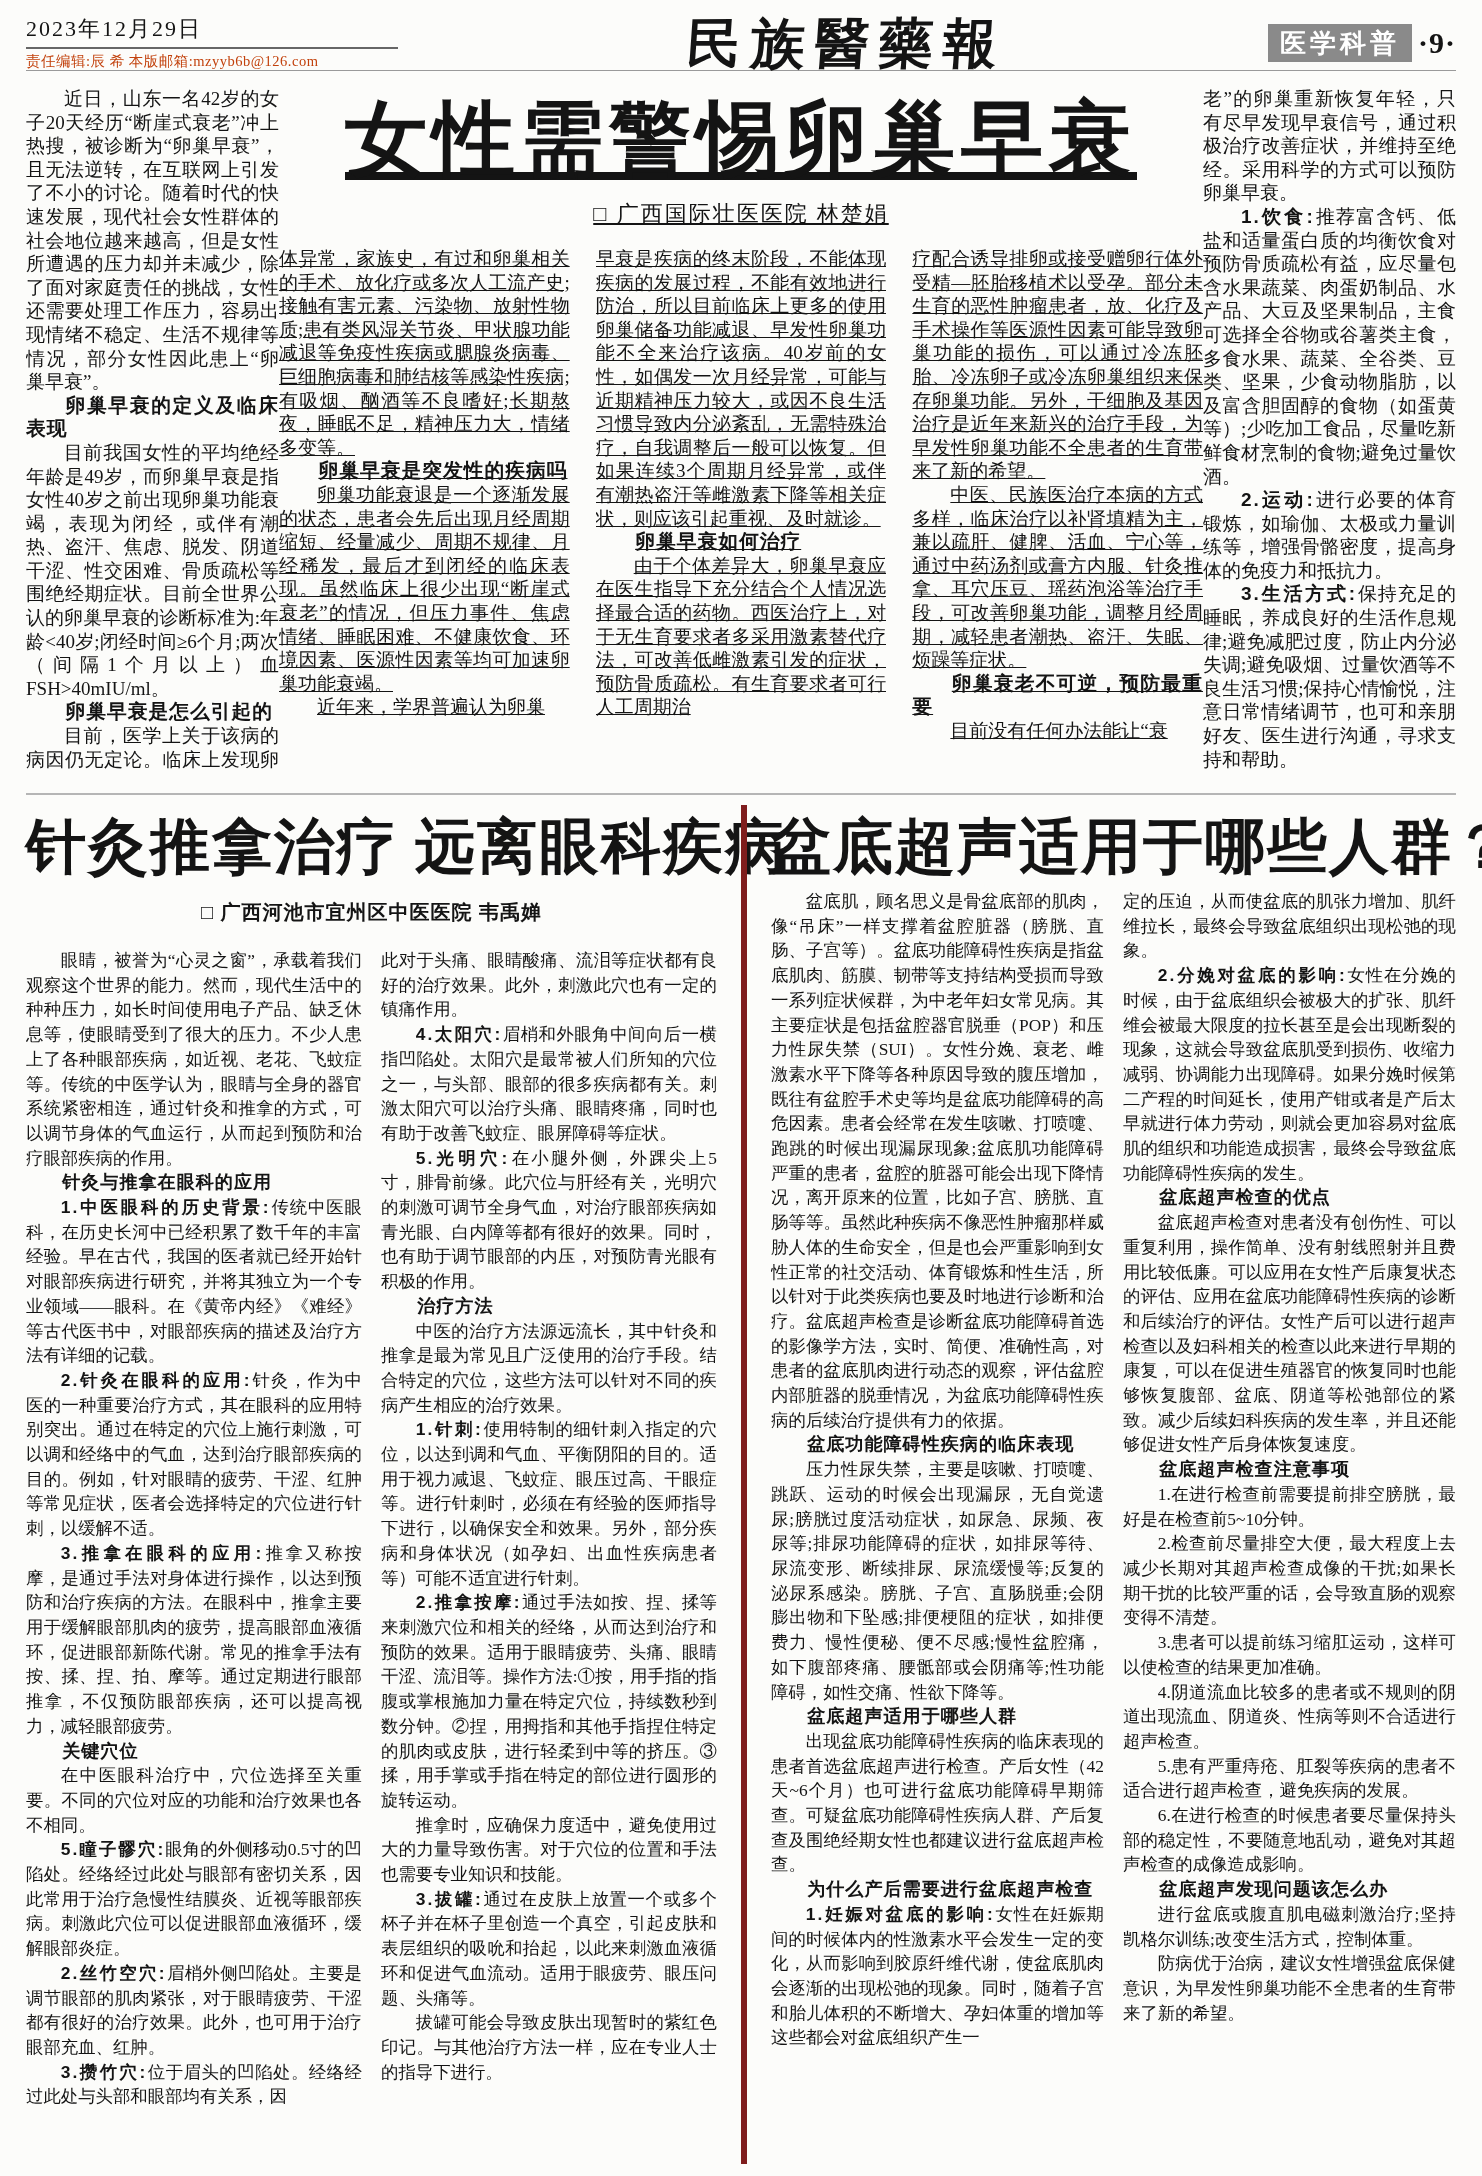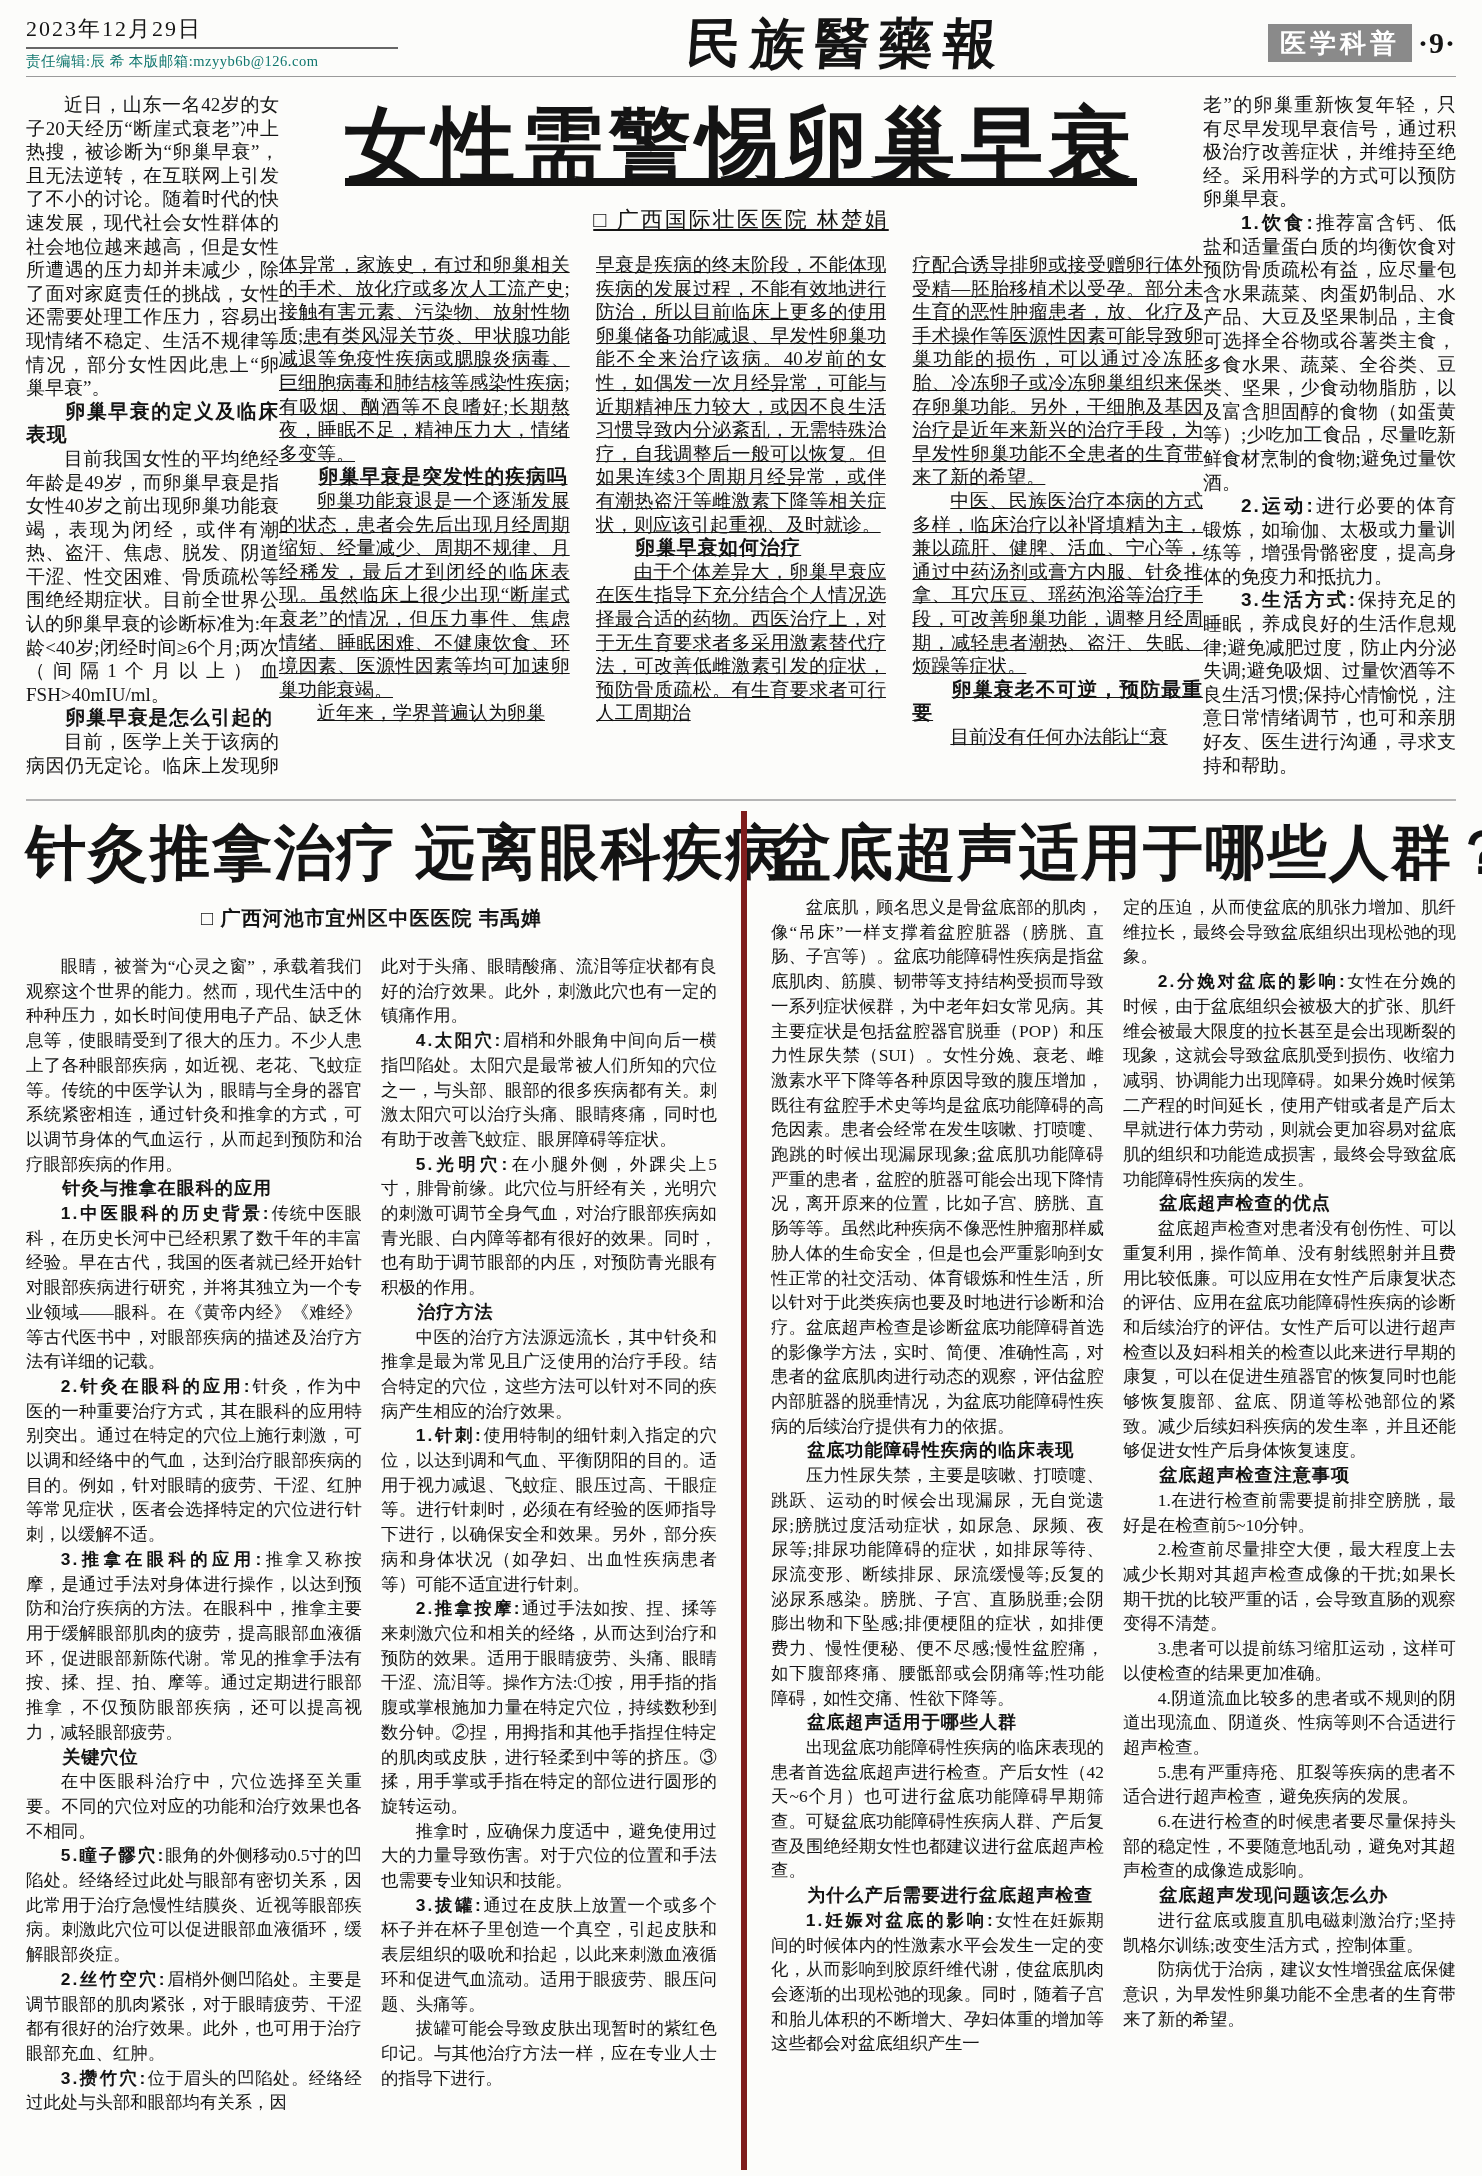--- a/index.html
+++ b/index.html
@@ -11,28 +11,27 @@
     background:#fcfcfa;
     color:#141414;
     font-family:"Liberation Serif","DejaVu Serif",serif;
     overflow:hidden;
     box-sizing:border-box;
   }
   
   .header{
     display:flex;align-items:flex-start;justify-content:space-between;
     margin:14px 26px 0 26px;
-    padding-bottom:6px;
     border-bottom:1px solid #9a9a9a;
     height:56px;
   }
   .header-left{width:400px;}
   .date{font-size:22px;letter-spacing:2px;}
   .date-rule{border-bottom:2px solid #666;margin:3px 0 3px 0;width:372px;}
-  .editor-line{font-size:14.5px;color:#0f766e;letter-spacing:.5px;}
+  .editor-line{font-size:14.5px;color:#c2410c;letter-spacing:.5px;}
   .masthead{
     font-size:54px;font-weight:900;letter-spacing:10px;
     transform:skewX(-4deg);
     font-family:"Liberation Serif",serif;
     margin-top:0px;line-height:60px;
   }
   .header-right{display:flex;align-items:center;gap:6px;margin-top:10px;}
   .badge{
     background:#8a8a8a;color:#ffffff;
     font-family:"Liberation Sans",sans-serif;font-weight:bold;

